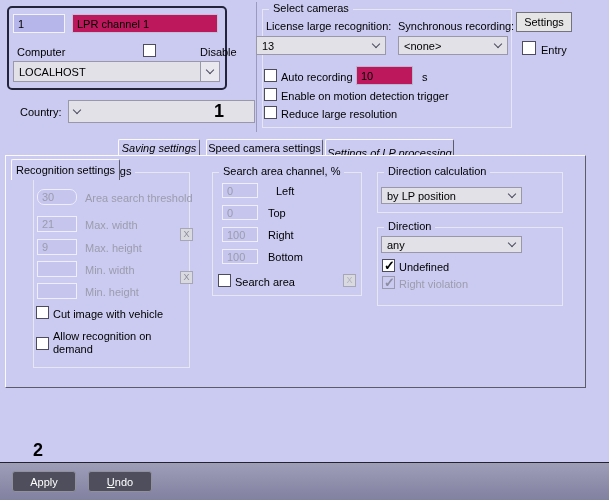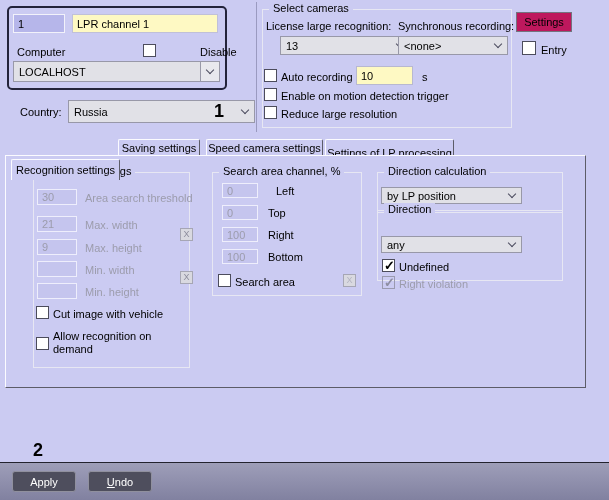--- a/index.html
+++ b/index.html
@@ -6,21 +6,21 @@
   html,body { background:#9a9ab5; }
   #app {
     position:relative; width:609px; height:500px; overflow:hidden;
     background:#cbcbf2; font-family:"Liberation Sans", sans-serif;
     font-size:11px; color:#000;
   }
   .lbl { position:absolute; white-space:nowrap; line-height:12px; }
   .lbl.gray { color:#9c9cac; }
   
   .tin {
-    position:absolute; background:#fef9c3; border:1px solid #a0a0c0;
+    position:absolute; background:#be185d; border:1px solid #a0a0c0;
     font-family:"Liberation Sans", sans-serif; font-size:11px; padding:0 4px; color:#000;
   }
   .tin.lav { background:#b6b6ea; border:1px solid #f2f2fa; }
   .tin.dis { background:#c5c5ee; border:1px solid #eeeefc; color:#9c9cac; }
   
   .combo {
     position:absolute; background:#e1e1e7; border:1px solid #9898a8;
     display:flex; align-items:center; padding:0 6px 0 5px; color:#000;
   }
   .combo .combo-text { flex:1; white-space:nowrap; overflow:hidden; }
@@ -76,21 +76,21 @@
   .fbtn {
     position:absolute; top:8px; width:64px; height:21px;
     background:#4e4e5d; border:1px solid #90909e; border-radius:3px;
     color:#fff; display:flex; align-items:center; justify-content:center;
     font-family:"Liberation Sans", sans-serif; font-size:11px;
   }
   .undo-label { display:block; }
   .undo-label::first-letter { text-decoration:underline; }
   .settings-btn {
     position:absolute; left:516px; top:12px; width:56px; height:20px;
-    background:#be185d; border:1px solid #73737f;
+    background:#e5e5e5; border:1px solid #73737f;
     display:flex; align-items:center; justify-content:center; color:#000;
   }
   .divider-v { position:absolute; left:256px; top:2px; width:1px; height:130px; background:#9a9ac0; }
   .channel-box {
     position:absolute; left:7px; top:6px; width:220px; height:84px;
     border:2px solid #23233a; border-radius:5px;
   }
 </style>
 </head>
 <body>
@@ -105,32 +105,31 @@
   <div class="lbl" style="left:161px; top:46px;padding-left:39px;">Disable</div>
   <div class="combo" style="left:13px; top:61px; width:207px; height:21px;">
     <span class="combo-text">LOCALHOST</span>
     <span class="arrowbtn">
       <span class="chev"></span>
     </span>
   </div>
 
   <div class="lbl" style="left:20px; top:106px;">Country:</div>
   <div class="combo" style="left:68px; top:100px; width:187px; height:23px;">
-    <span class="combo-text">Russia</span>
     <span class="chev"></span>
   </div>
   <div class="annotation" style="left:214px; top:102px;">1</div>
 
   <div class="divider-v"></div>
 
   <div class="group" style="left:262px; top:9px; width:250px; height:119px;">
     <span class="legend">Select cameras</span>
   </div>
   <div class="lbl" style="left:266px; top:20px;">License large recognition:</div>
-  <div class="combo" style="left:280px; top:36px; width:130px; height:19px;">
+  <div class="combo" style="left:256px; top:36px; width:130px; height:19px;">
     <span class="combo-text">13</span>
     <span class="chev"></span>
   </div>
   <div class="lbl" style="left:398px; top:20px;">Synchronous recording:</div>
   <div class="combo" style="left:398px; top:36px; width:110px; height:19px;">
     <span class="combo-text">&lt;none&gt;</span>
     <span class="chev"></span>
   </div>
   <div class="cb" style="left:264px; top:69px;"></div>
   <div class="lbl" style="left:281px; top:71px;">Auto recording</div>
@@ -141,30 +140,30 @@
   <div class="cb" style="left:264px; top:106px;"></div>
   <div class="lbl" style="left:281px; top:108px;">Reduce large resolution</div>
 
   <div class="settings-btn">
     <span>Settings</span>
   </div>
   <div class="cb" style="left:522px; top:41px; width:14px; height:14px;"></div>
   <div class="lbl" style="left:541px; top:44px;">Entry</div>
 
   <div class="tab" style="left:11px; top:136px; width:109px; height:21px; z-index:3;margin-top:23px;">Recognition settings</div>
-  <div class="tab" style="left:118px; top:139px; width:82px; height:17px;">Saving settings</div>
+  <div class="tab" style="left:118px; top:139px; width:82px; height:17px;font-style:italic;">Saving settings</div>
   <div class="tab" style="left:206px; top:139px; width:117px; height:17px;">Speed camera settings</div>
-  <div class="tab" style="left:325px; top:139px; width:129px; height:27px;">Settings of LP processing</div>
+  <div class="tab" style="left:325px; top:139px; width:129px; height:27px;font-style:italic;">Settings of LP processing</div>
 
   <div class="panel"></div>
 
   <div class="group" style="left:33px; top:172px; width:157px; height:196px;">
     <span class="legend">Detection settings</span>
   </div>
-  <input class="tin dis" style="left: 37px; top: 189px; width: 40px; height: 16px;" disabled="" value="30">
+  <input class="tin dis" style="left: 37px; top: 189px; width: 40px; height: 16px; border-radius: 7px;" disabled="" value="30">
   <div class="lbl gray" style="left:85px; top:192px;">Area search threshold</div>
   <input class="tin dis" style="left: 37px; top: 216px; width: 40px; height: 16px;" disabled="" value="21">
   <div class="lbl gray" style="left:85px; top:219px;">Max. width</div>
   <div class="xbtn" style="left:180px; top:228px;">X</div>
   <input class="tin dis" style="left: 37px; top: 239px; width: 40px; height: 16px;" disabled="" value="9">
   <div class="lbl gray" style="left:85px; top:242px;">Max. height</div>
   <input class="tin dis" style="left: 37px; top: 261px; width: 40px; height: 16px;" disabled="" value="">
   <div class="lbl gray" style="left:85px; top:264px;">Min. width</div>
   <div class="xbtn" style="left:180px; top:271px;">X</div>
   <input class="tin dis" style="left: 37px; top: 283px; width: 40px; height: 16px;" disabled="" value="">
@@ -190,21 +189,21 @@
   <div class="xbtn" style="left:343px; top:274px; color:#b4b4c2;">X</div>
 
   <div class="group" style="left:377px; top:172px; width:186px; height:41px;">
     <span class="legend">Direction calculation</span>
   </div>
   <div class="combo" style="left:381px; top:187px; width:141px; height:17px;">
     <span class="combo-text">by LP position</span>
     <span class="chev"></span>
   </div>
 
-  <div class="group" style="left:377px; top:210px; width:186px; height:71px;">
+  <div class="group" style="left:377px; top:227px; width:186px; height:79px;">
     <span class="legend">Direction</span>
   </div>
   <div class="combo" style="left:381px; top:236px; width:141px; height:17px;">
     <span class="combo-text">any</span>
     <span class="chev"></span>
   </div>
   <div class="cb checked" style="left:382px; top:259px;"></div>
   <div class="lbl" style="left:399px; top:261px;">Undefined</div>
   <div class="cb dis checked" style="left:382px; top:276px;"></div>
   <div class="lbl gray" style="left:399px; top:278px;">Right violation</div>

